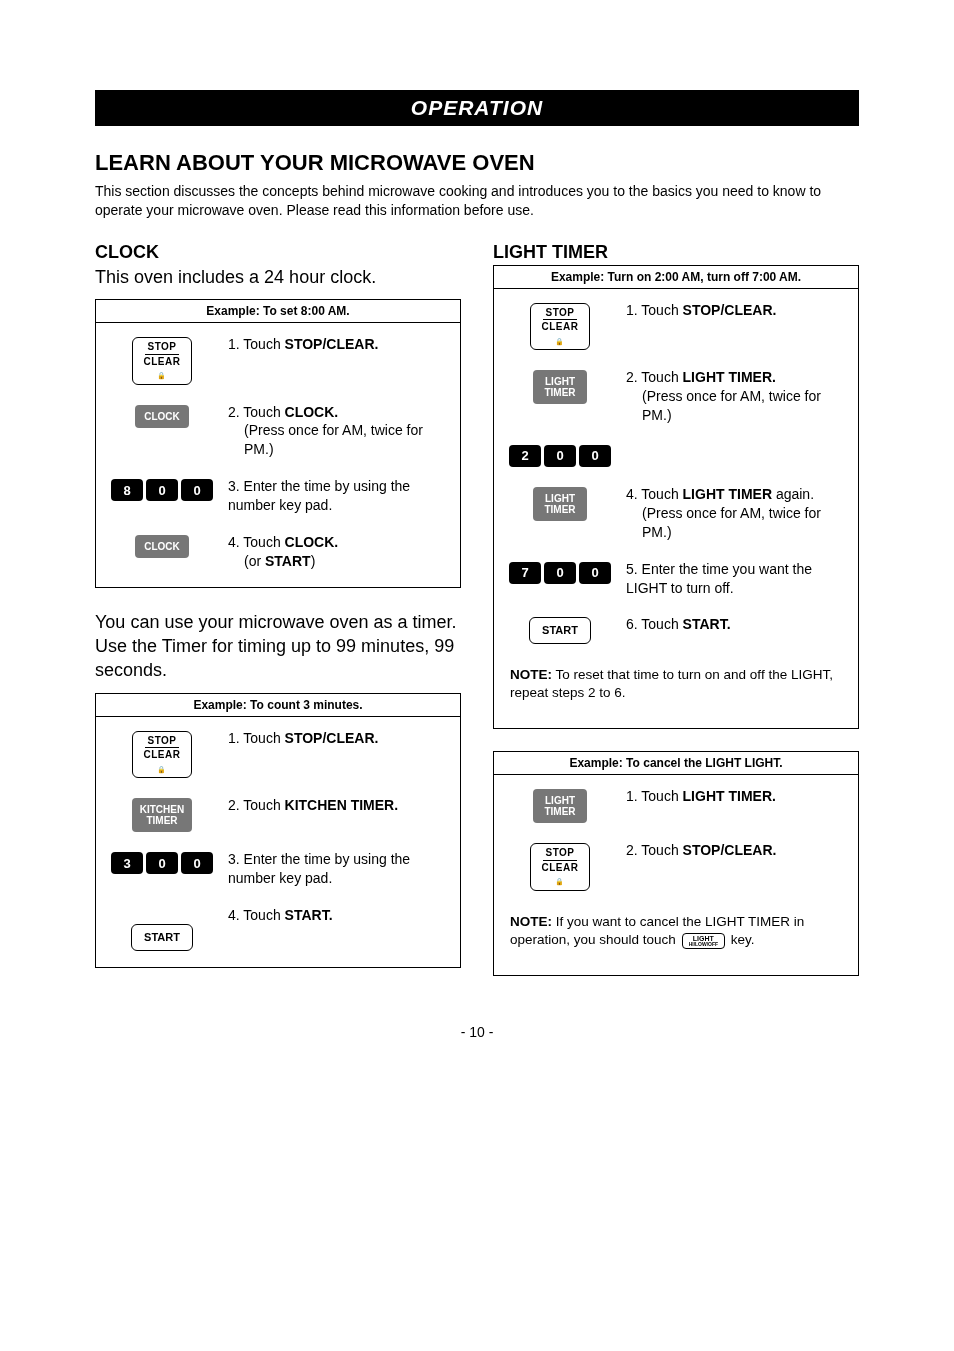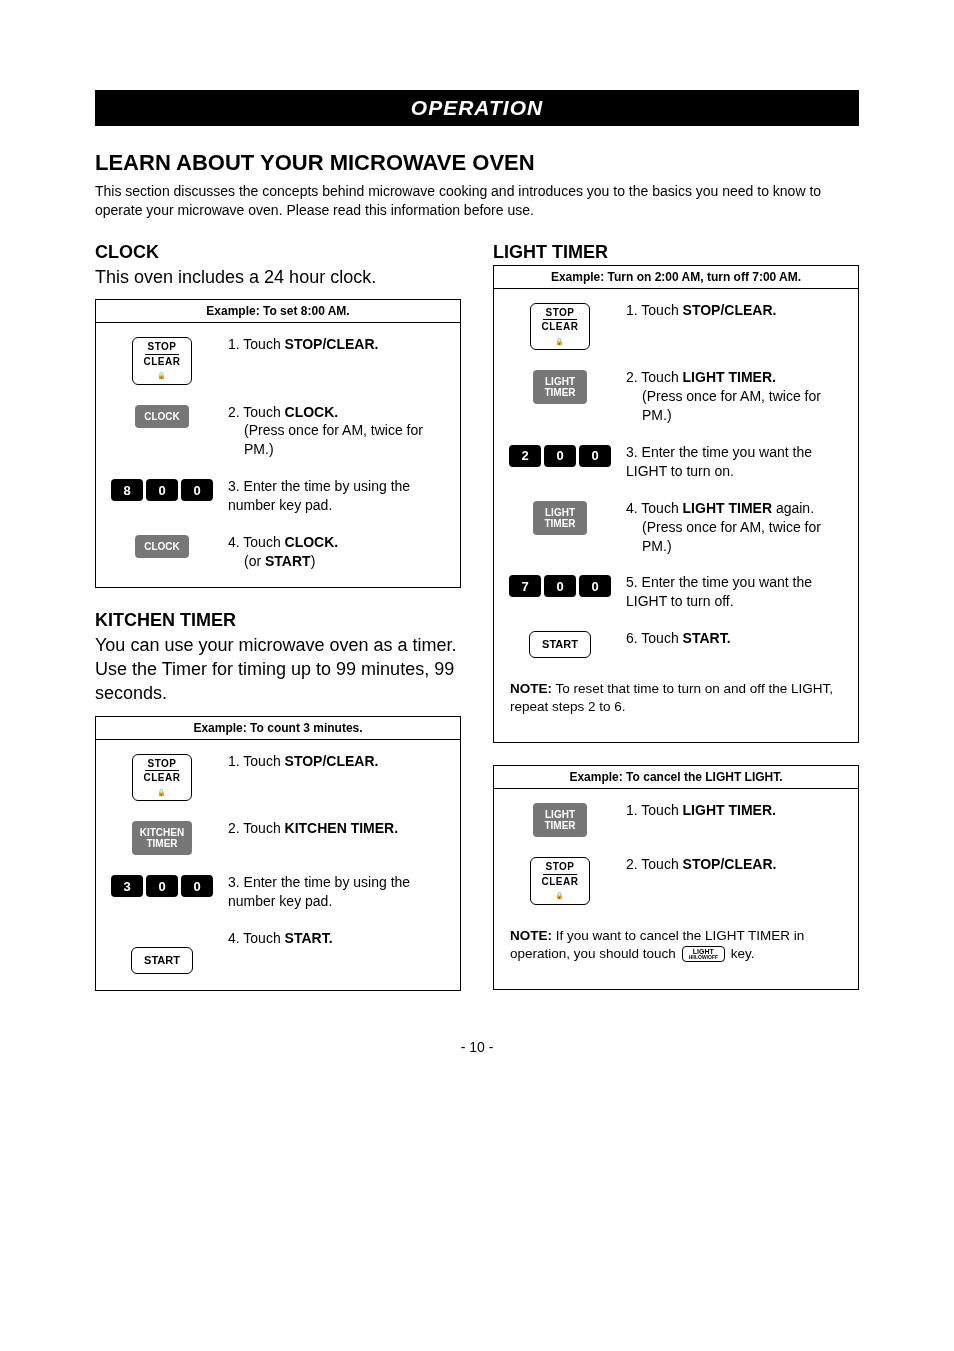--- a/index.html
+++ b/index.html
@@ -228,21 +228,20 @@
         <div class="step-row">
           <div class="btn-col">
             <span class="btn-chip">CLOCK</span>
           </div>
           <div class="step-text"><span>4. Touch </span><b>CLOCK.</b><span class="sub"><span>(or </span><b>START</b><span>)</span></span></div>
         </div>
 
       </div>
     </div>
 
-    <div class="section-heading">KITCHEN TIMER</div>
     <div class="section-desc">You can use your microwave oven as a timer. Use the Timer for timing up to 99 minutes, 99 seconds.</div>
 
     <div class="example-box">
       <div class="example-title">Example: To count 3 minutes.</div>
       <div class="example-body">
 
         <div class="step-row">
           <div class="btn-col">
             <span class="btn-frame">
               <span class="line1">STOP</span>
@@ -318,21 +317,20 @@
           </div>
           <div class="step-text"><span>2. Touch </span><b>LIGHT TIMER.</b><span class="sub">(Press once for AM, twice for  PM.)</span></div>
         </div>
 
         <div class="step-row">
           <div class="btn-col">
             <span class="numkey">2</span>
             <span class="numkey">0</span>
             <span class="numkey">0</span>
           </div>
-          <div class="step-text">3. Enter the time you want the LIGHT to turn on.</div>
         </div>
 
         <div class="step-row">
           <div class="btn-col">
             <span class="btn-chip multiline">
               <span>LIGHT</span>
               <span>TIMER</span>
             </span>
           </div>
           <div class="step-text"><span>4. Touch </span><b>LIGHT TIMER</b><span> again.</span><span class="sub">(Press once for AM, twice for PM.)</span></div>

